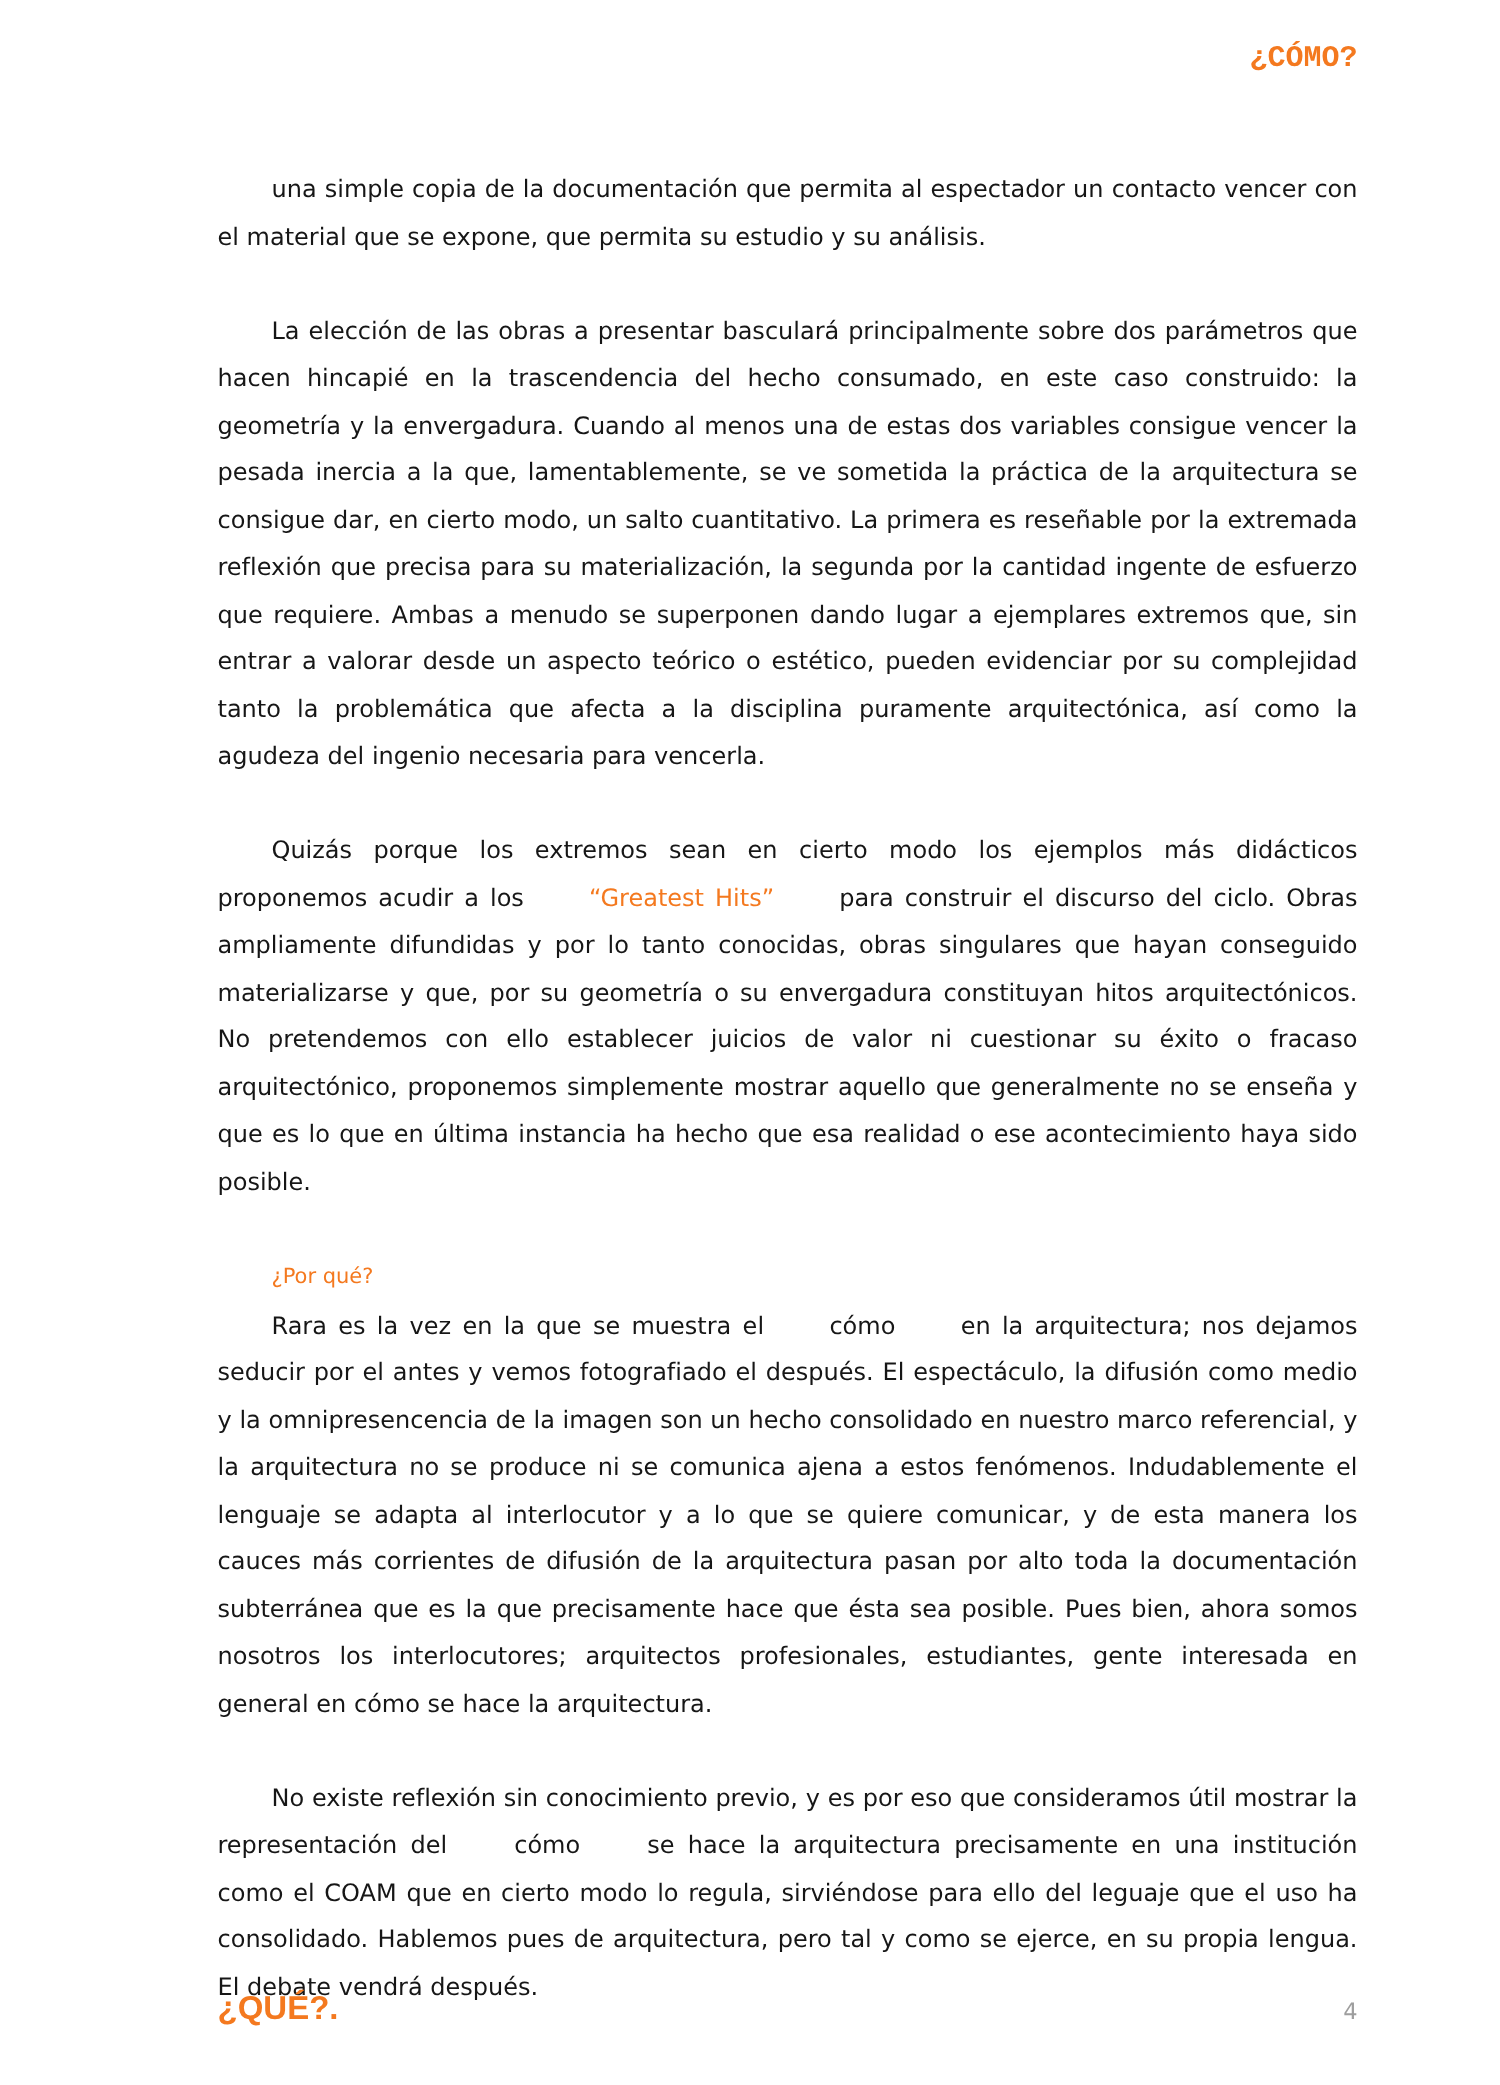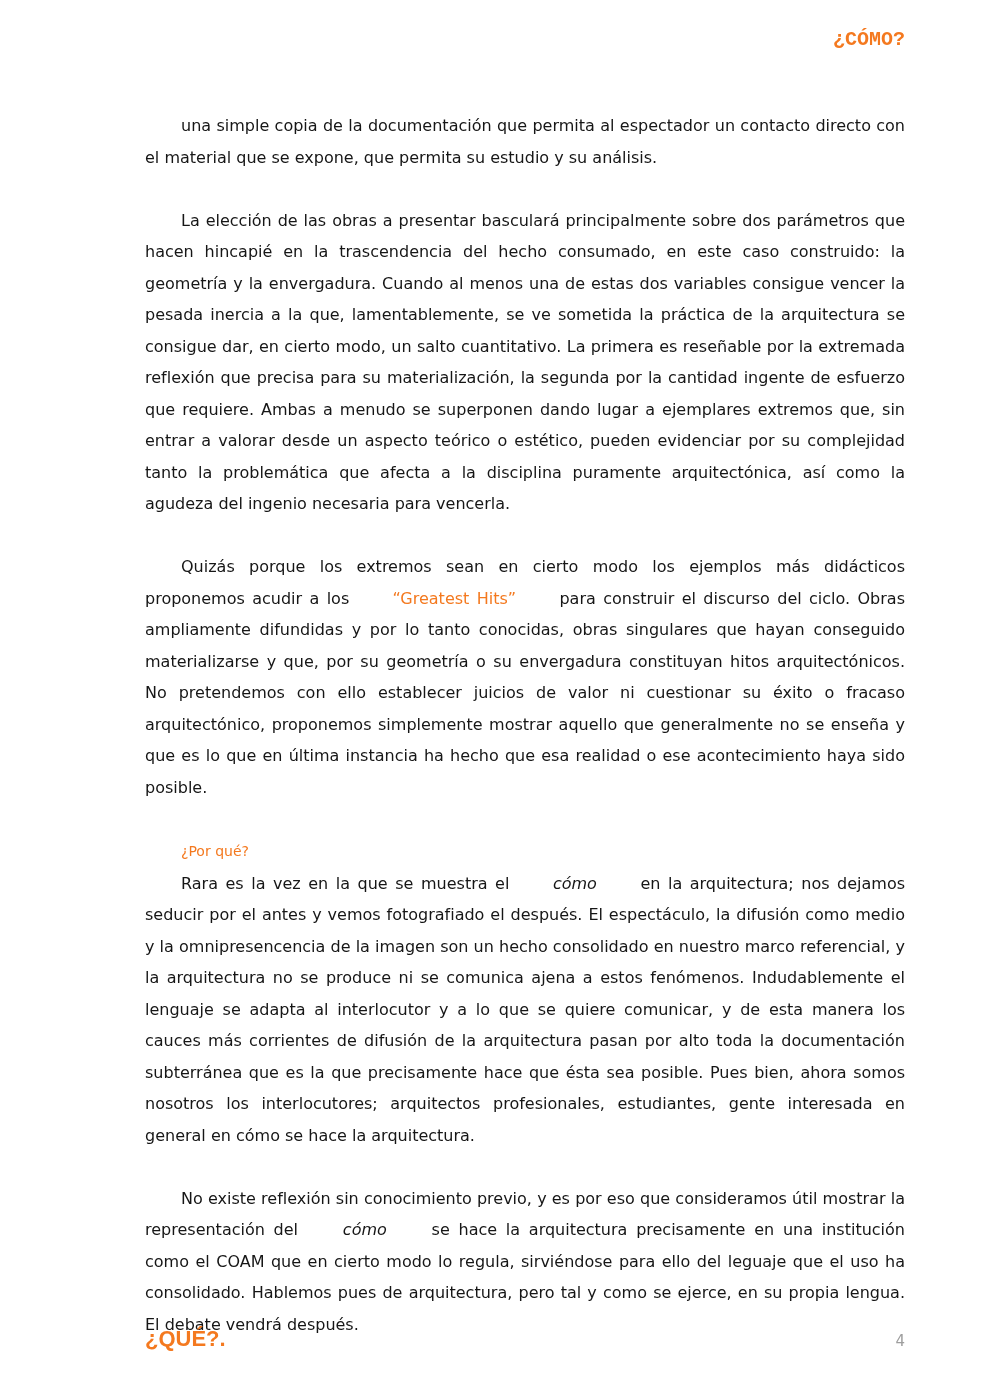--- a/index.html
+++ b/index.html
@@ -48,21 +48,21 @@
   }
   .content h2{
     margin:26px 0 0 0;
     font-size:14px;
     line-height:33px;
     font-weight:400;
     color:var(--accent);
     text-align:left;
   }
   .content .accent{color:var(--accent);}
-  .content .italic{font-style:italic;}
+  .content .italic{}
   .doc-footer{
     position:absolute;
     left:73px;
     right:95px;
     top:1326px;
     display:flex;
     align-items:baseline;
   }
   .footer-tag{
     font-family:Liberation Sans, sans-serif;
@@ -89,21 +89,21 @@
 </head>
 <body>
 
 <div class="page">
 
   <div class="doc-header">
     <span class="corner-tag">¿CÓMO?</span>
   </div>
 
   <div class="content">
-      <p><span>una simple copia de la documentación que permita al espectador un contacto directo con el material que se expone, que permita su estudio y su análisis.</span></p>
+      <p><span>una simple copia de la documentación que permita al espectador un contacto vencer con el material que se expone, que permita su estudio y su análisis.</span></p>
       <p><span>La elección de las obras a presentar basculará principalmente sobre dos parámetros que hacen hincapié en la trascendencia del hecho consumado, en este caso construido: la geometría y la envergadura. Cuando al menos una de estas dos variables consigue vencer la pesada inercia a la que, lamentablemente, se ve sometida la práctica de la arquitectura se consigue dar, en cierto modo, un salto cuantitativo. La primera es reseñable por la extremada reflexión que precisa para su materialización, la segunda por la cantidad ingente de esfuerzo que requiere. Ambas a menudo se superponen dando lugar a ejemplares extremos que, sin entrar a valorar desde un aspecto teórico o estético, pueden evidenciar por su complejidad tanto la problemática que afecta a la disciplina puramente arquitectónica, así como la agudeza del ingenio necesaria para vencerla.</span></p>
       <p><span>Quizás porque los extremos sean en cierto modo los ejemplos más didácticos proponemos acudir a los </span><span class="accent">“Greatest Hits”</span><span> para construir el discurso del ciclo. Obras ampliamente difundidas y por lo tanto conocidas, obras singulares que hayan conseguido materializarse y que, por su geometría o su envergadura constituyan hitos arquitectónicos. No pretendemos con ello establecer juicios de valor ni cuestionar su éxito o fracaso arquitectónico, proponemos simplemente mostrar aquello que generalmente no se enseña y que es lo que en última instancia ha hecho que esa realidad o ese acontecimiento haya sido posible.</span></p>
       <h2><span>¿Por qué?</span></h2>
       <p><span>Rara es la vez en la que se muestra el </span><span class="italic">cómo</span><span> en la arquitectura; nos dejamos seducir por el antes y vemos fotografiado el después. El espectáculo, la difusión como medio y la omnipresencencia de la imagen son un hecho consolidado en nuestro marco referencial, y la arquitectura no se produce ni se comunica ajena a estos fenómenos. Indudablemente el lenguaje se adapta al interlocutor y a lo que se quiere comunicar, y de esta manera los cauces más corrientes de difusión de la arquitectura pasan por alto toda la documentación subterránea que es la que precisamente hace que ésta sea posible. Pues bien, ahora somos nosotros los interlocutores; arquitectos profesionales, estudiantes, gente interesada en general en cómo se hace la arquitectura.</span></p>
       <p><span>No existe reflexión sin conocimiento previo, y es por eso que consideramos útil mostrar la representación del </span><span class="italic">cómo</span><span> se hace la arquitectura precisamente en una institución como el COAM que en cierto modo lo regula, sirviéndose para ello del leguaje que el uso ha consolidado. Hablemos pues de arquitectura, pero tal y como se ejerce, en su propia lengua. El debate vendrá después.</span></p>
     </div>
 
   <div class="doc-footer">
     <span class="footer-tag">¿QUÉ?.</span>
     <span class="footer-pagenum">4</span>

